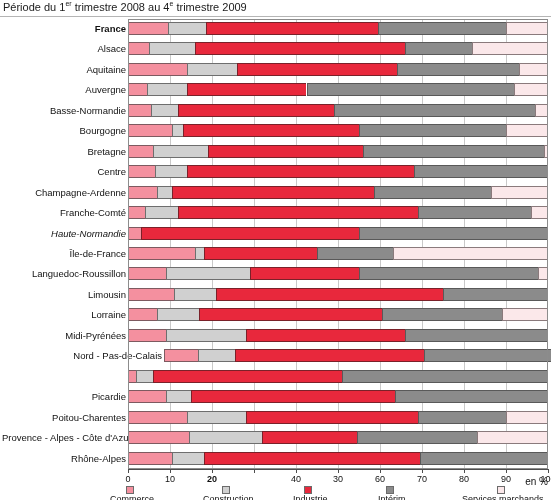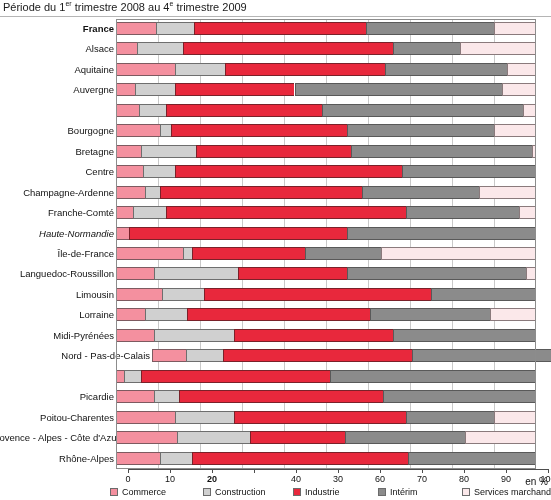--- a/index.html
+++ b/index.html
@@ -44,21 +44,21 @@
     left: 0;
     top: 16px;
     width: 551px;
     height: 1px;
     background: #b5b5b5;
   }
 
   
   #plot {
     position: absolute;
-    left: 116px;
+    left: 128px;
     top: 19px;
     width: 354px;
     height: 450px;
   }
   .plot-frame {
     position: absolute;
     left: 0; top: 0;
     width: 420px;
     height: 450px;
     border: 1px solid #8c8c8c;
@@ -161,20 +161,21 @@
     width: 551px;
     height: 14px;
   }
   .legend-item {
     position: absolute;
     top: 0;
     height: 12px;
     display: flex;
     align-items: center;
     white-space: nowrap;
+    flex-direction: column;
   }
   .legend-swatch {
     width: 8px;
     height: 8px;
     border: 1px solid #6b6b6b;
     box-sizing: border-box;
     margin-right: 4px;
     flex: none;
   }
   .legend-text {
@@ -240,20 +241,21 @@
           <div class="row-label">Auvergne</div>
           <div class="bar">
             <div class="seg seg-commerce" style="left: 0px; width: 18.9px;"></div>
             <div class="seg seg-construction" style="left: 18.9px; width: 39.9px;"></div>
             <div class="seg seg-industrie" style="left: 58.8px; width: 119.7px;"></div>
             <div class="seg seg-interim" style="left: 178.5px; width: 207.9px;"></div>
             <div class="seg seg-services seg-last" style="left: 386.4px; width: 33.6px;"></div>
           </div>
         </div>
         <div class="row" style="top: 81.8182px;">
+          <div class="row-label">Basse-Normandie</div>
           <div class="bar">
             <div class="seg seg-commerce" style="left: 0px; width: 23.1px;"></div>
             <div class="seg seg-construction" style="left: 23.1px; width: 27.3px;"></div>
             <div class="seg seg-industrie" style="left: 50.4px; width: 155.4px;"></div>
             <div class="seg seg-interim" style="left: 205.8px; width: 201.6px;"></div>
             <div class="seg seg-services seg-last" style="left: 407.4px; width: 12.6px;"></div>
           </div>
         </div>
         <div class="row" style="top: 102.273px;">
           <div class="row-label">Bourgogne</div>

